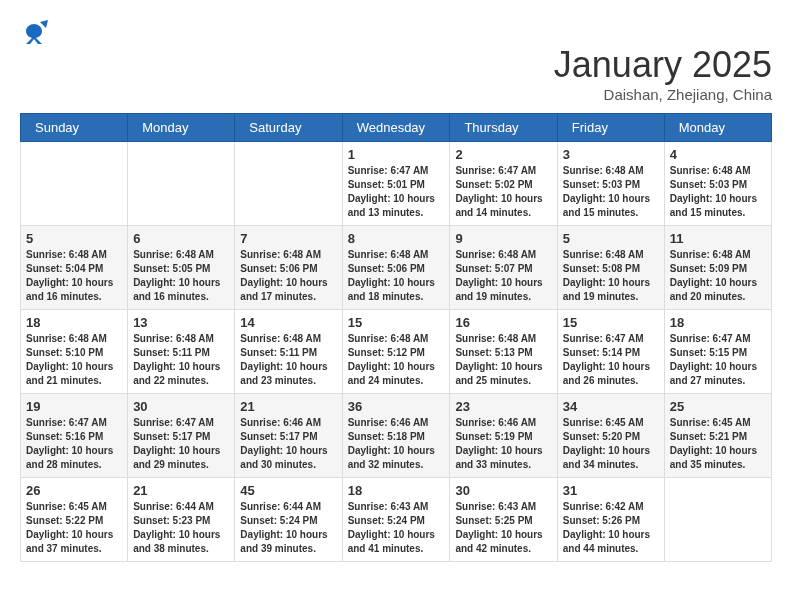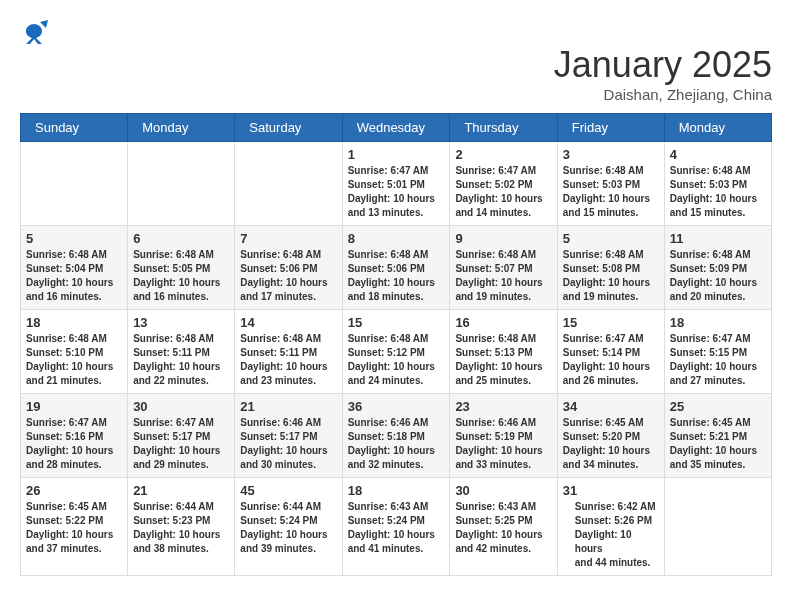--- a/index.html
+++ b/index.html
@@ -322,21 +322,21 @@
         </td>
         <td>
           <div class="day-number">30</div>
           <div class="day-info" style="white-space: pre-line;">Sunrise: 6:43 AM
 Sunset: 5:25 PM
 Daylight: 10 hours
 and 42 minutes.</div>
         </td>
         <td>
           <div class="day-number">31</div>
-          <div class="day-info" style="white-space: pre-line; margin-left: 12px;">Sunrise: 6:42 AM
+          <div class="day-info" style="white-space: pre-line;">Sunrise: 6:42 AM
 Sunset: 5:26 PM
 Daylight: 10 hours
 and 44 minutes.</div>
         </td>
         <td class="empty-cell"></td>
       </tr>
     </tbody>
 </table>
 
 </body></html>

